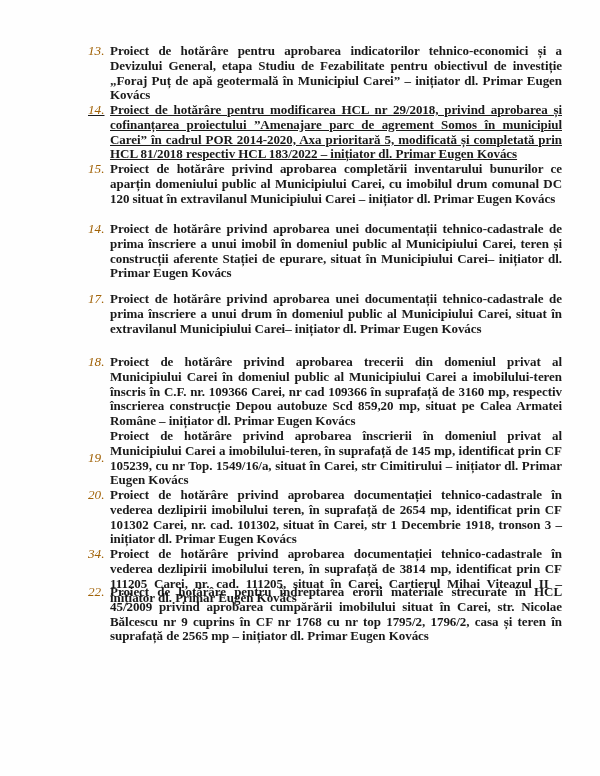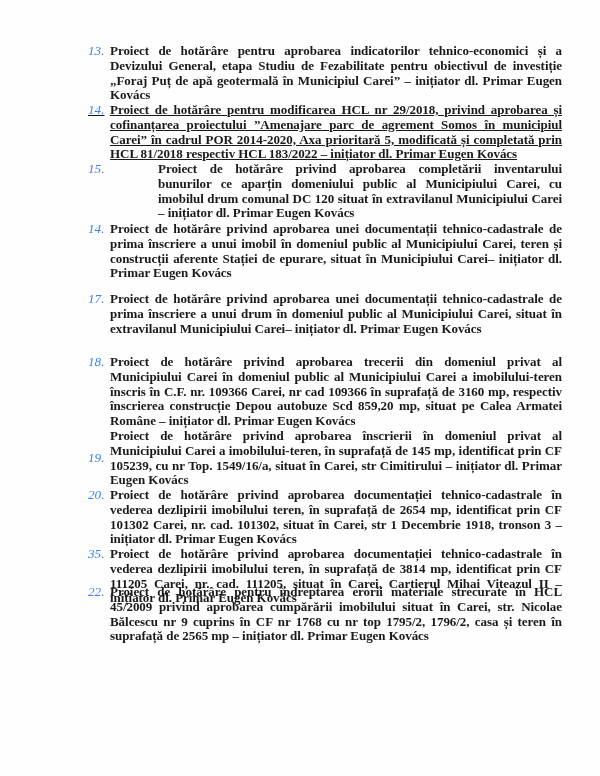--- a/index.html
+++ b/index.html
@@ -30,21 +30,21 @@
       display: flex;
       align-items: flex-start;
     }
     .num {
       width: 22px;
       flex: 0 0 22px;
       font-style: italic;
       font-weight: normal;
       font-size: 13.2px;
       line-height: 14.8px;
-      color: #3b82f6;
+      color: #a16207;
     }
     .text {
       flex: 1 1 auto;
       font-weight: bold;
       font-size: 13px;
       line-height: 14.8px;
       text-align: justify;
       text-align-last: left;
       color: #1a1a1a;
       letter-spacing: -0.05px;
@@ -58,21 +58,21 @@
   <div class="item" style="top:44px;">
     <span class="num">13.</span>
     <span class="text">Proiect de hotărâre pentru aprobarea indicatorilor tehnico-economici și a Devizului General, etapa Studiu de Fezabilitate pentru obiectivul de investiție „Foraj Puț de apă geotermală în Municipiul Carei” – inițiator dl. Primar Eugen Kovács</span>
   </div>
 
   <div class="item" style="top:103px;text-decoration:underline;">
     <span class="num">14.</span>
     <span class="text">Proiect de hotărâre pentru modificarea HCL nr 29/2018, privind aprobarea și cofinanțarea proiectului ”Amenajare parc de agrement Somos în municipiul Carei” în cadrul POR 2014-2020, Axa prioritară 5, modificată și completată prin HCL 81/2018 respectiv HCL 183/2022 – inițiator dl. Primar Eugen Kovács</span>
   </div>
 
-  <div class="item" style="top:162px;gap:48px;">
+  <div class="item" style="top:162px;">
     <span class="num">15.</span>
     <span class="text">Proiect de hotărâre privind aprobarea completării inventarului bunurilor ce aparțin domeniului public al Municipiului Carei, cu imobilul drum comunal DC 120 situat în extravilanul Municipiului Carei – inițiator dl. Primar Eugen Kovács</span>
   </div>
 
   <div class="item" style="top:222px;">
     <span class="num">14.</span>
     <span class="text">Proiect de hotărâre privind aprobarea unei documentații tehnico-cadastrale de prima înscriere a unui imobil în domeniul public al Municipiului Carei, teren și construcții aferente Stației de epurare, situat în Municipiului Carei– inițiator dl. Primar Eugen Kovács</span>
   </div>
 
   <div class="item" style="top:292px;">
@@ -89,21 +89,21 @@
     <span class="num">19.</span>
     <span class="text">Proiect de hotărâre privind aprobarea înscrierii în domeniul privat al Municipiului Carei a imobilului-teren, în suprafață de 145 mp, identificat prin CF 105239, cu nr Top. 1549/16/a, situat în Carei, str Cimitirului – inițiator dl. Primar Eugen Kovács</span>
   </div>
 
   <div class="item" style="top:488px;">
     <span class="num">20.</span>
     <span class="text">Proiect de hotărâre privind aprobarea documentației tehnico-cadastrale în vederea dezlipirii imobilului teren, în suprafață de 2654 mp, identificat prin CF 101302 Carei, nr. cad. 101302, situat în Carei, str 1 Decembrie 1918, tronson 3 – inițiator dl. Primar Eugen Kovács</span>
   </div>
 
   <div class="item" style="top:547px;">
-    <span class="num">35.</span>
+    <span class="num">34.</span>
     <span class="text">Proiect de hotărâre privind aprobarea documentației tehnico-cadastrale în vederea dezlipirii imobilului teren, în suprafață de 3814 mp, identificat prin CF 111205 Carei, nr. cad. 111205, situat în Carei, Cartierul Mihai Viteazul II – inițiator dl. Primar Eugen Kovács</span>
   </div>
 
   <div class="item" style="top:585px;">
     <span class="num">22.</span>
     <span class="text">Proiect de hotărâre pentru îndreptarea erorii materiale strecurate în HCL 45/2009 privind aprobarea cumpărării imobilului situat în Carei, str. Nicolae Bălcescu nr 9 cuprins în CF nr 1768 cu nr top 1795/2, 1796/2, casa și teren în suprafață de 2565 mp – inițiator dl. Primar Eugen Kovács</span>
   </div>
 
 
 </div>

